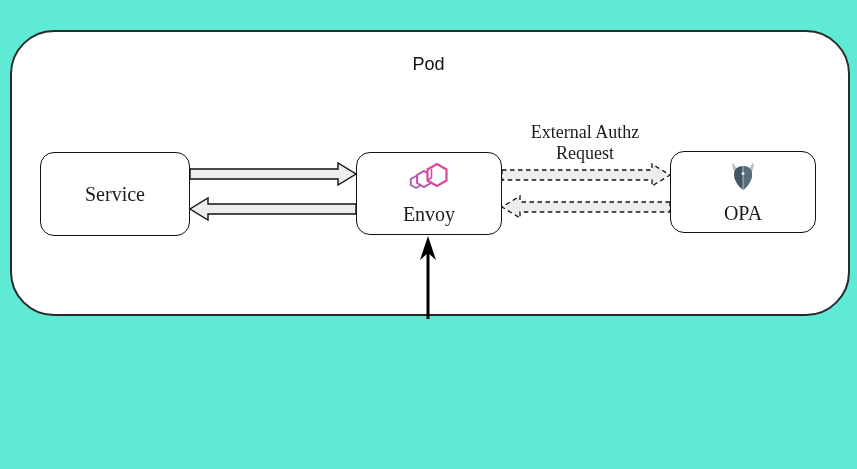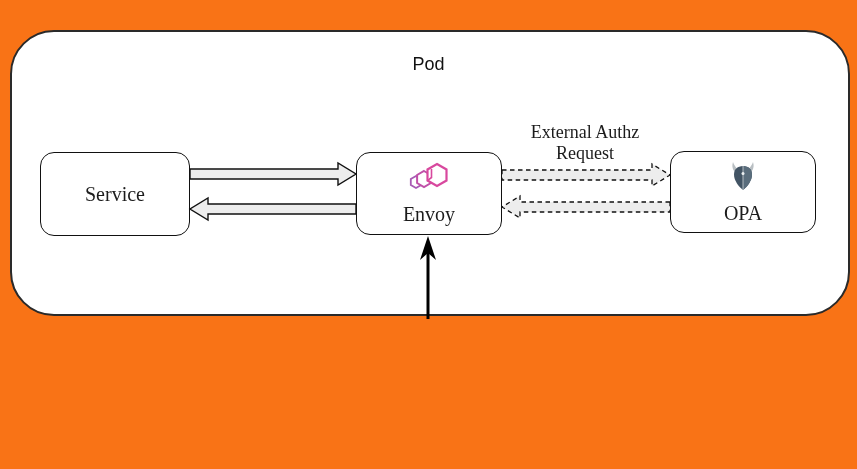--- a/index.html
+++ b/index.html
@@ -1,19 +1,19 @@
 <!DOCTYPE html>
 <html><head>
 <meta charset="utf-8">
 <style>
   html,body{margin:0;padding:0;background:#000;}
   #canvas{
     position:relative;
     width:857px;height:469px;
-    background:#f97316;
+    background:#5eead4;
     overflow:hidden;
     font-family:"Liberation Serif","DejaVu Serif",serif;
     color:#1c1c1c;
   }
   #pod{
     position:absolute;
     left:10px;top:30px;
     width:840px;height:286px;
     background:#ffffff;
     border:2px solid #2a2a2a;

